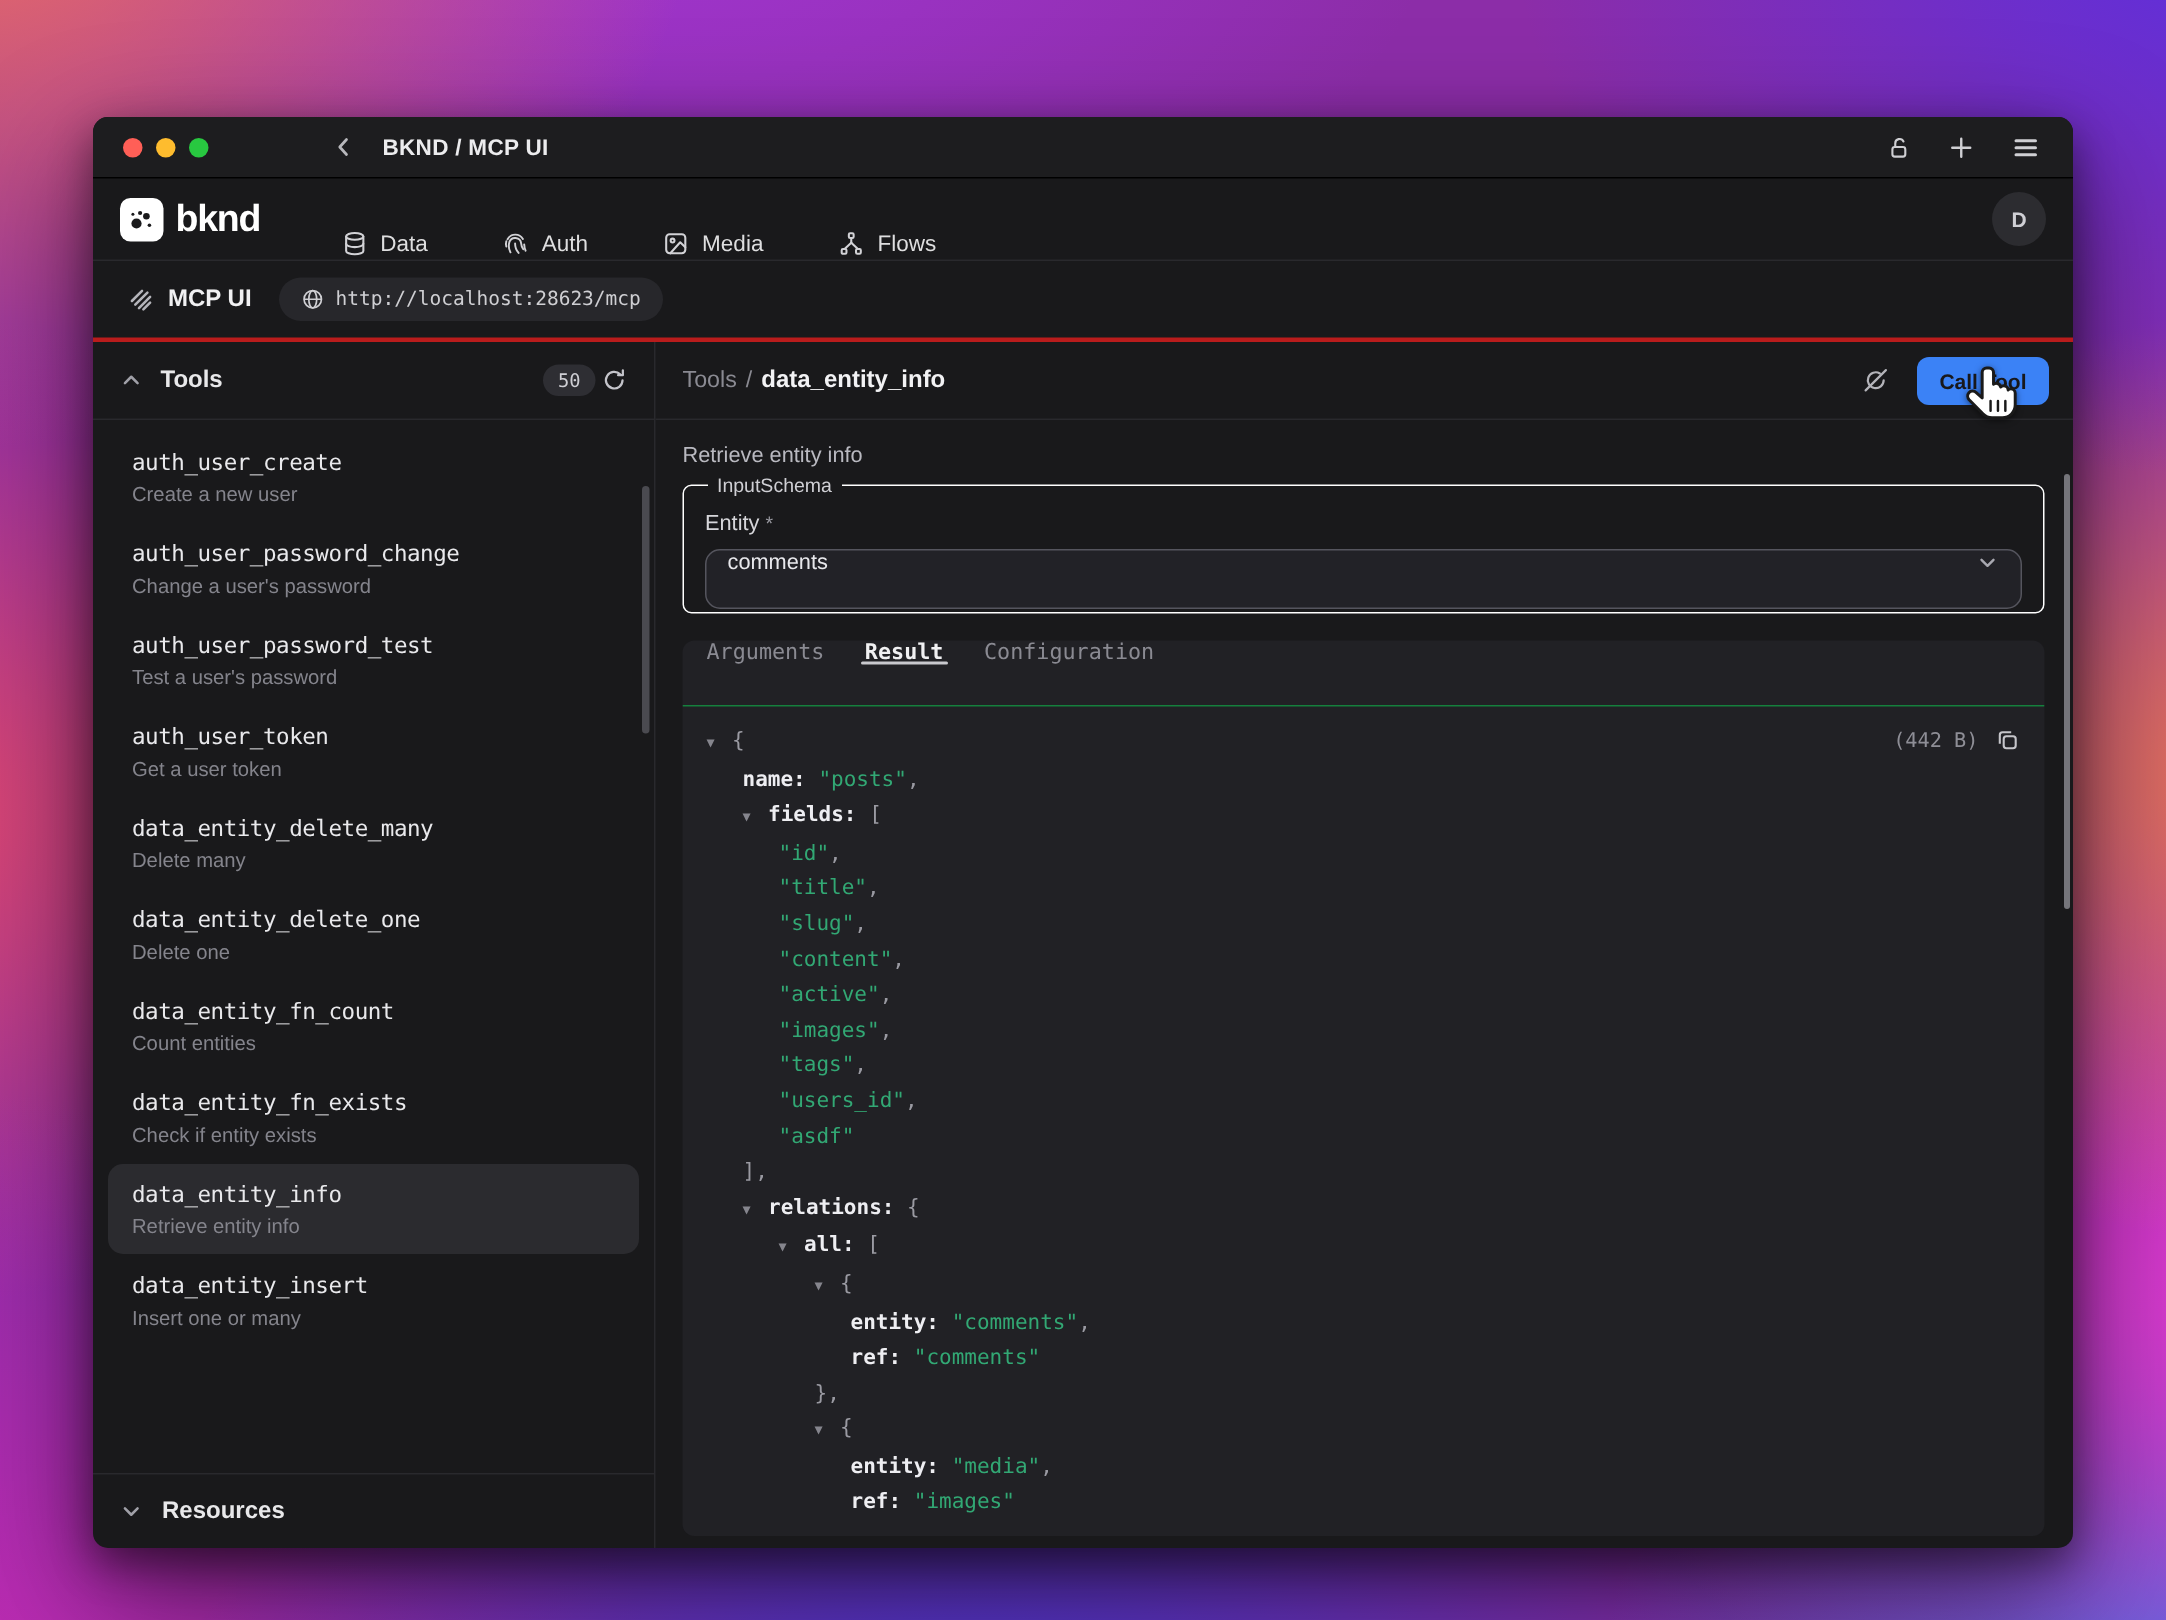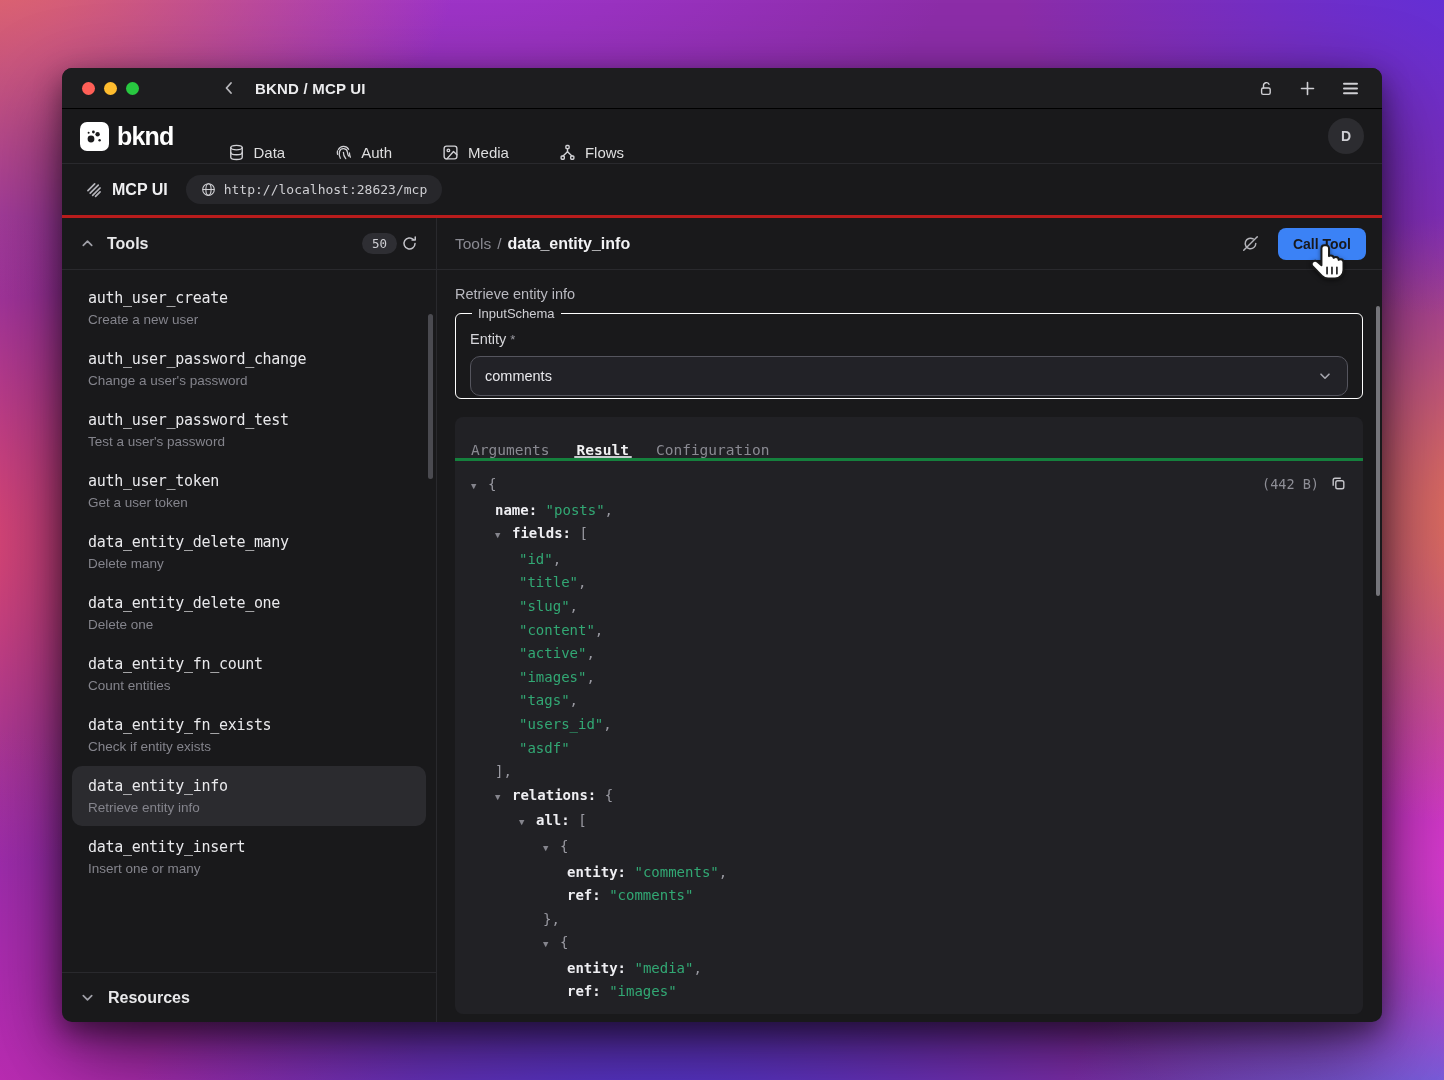--- a/index.html
+++ b/index.html
@@ -16,21 +16,21 @@
       radial-gradient(900px 500px at 45% 108%, #4438d8 0%, rgba(68,56,216,0) 60%),
       radial-gradient(820px 700px at -4% 106%, #c42bb4 0%, rgba(196,43,180,0) 60%),
       radial-gradient(700px 600px at -4% 50%, #e0486f 0%, rgba(224,72,111,0) 55%),
       #8c2da8;
     position:relative;
   }
   .mono { font-family:"DejaVu Sans Mono", monospace; }
 
   
   .window {
-    position:absolute; left:62px; top:68px; width:1320px; height:954px;
+    position:absolute; left:62px; top:78px; width:1320px; height:954px;
     background:#19191b; border-radius:10px; overflow:hidden;
     box-shadow:0 30px 80px rgba(0,0,0,.55), 0 10px 28px rgba(0,0,0,.45);
     display:flex; flex-direction:column;
   }
 
   
   .titlebar {
     height:41px; flex:0 0 41px; display:flex; align-items:center;
     background:#1d1d1f; border-bottom:1px solid #000; padding:0 22px 0 20px;
   }
@@ -86,26 +86,26 @@
   .call-btn { background:#3b82f6; color:#18181b; font-size:14px; font-weight:600;
               border:none; border-radius:8px; padding:8px 15px; font-family:"Liberation Sans",sans-serif; }
 
   .main-body { flex:1; display:flex; flex-direction:column; min-height:0; }
   .tool-desc-line { margin:16px 18px 0; color:#b9b9c0; font-size:14.5px; }
   .schema-fieldset { margin:4px 19px 0 18px; border:1px solid #ffffff; border-radius:6px; padding:4px 14px 2px; }
   .schema-fieldset legend { color:#cfcfd4; font-size:13px; padding:0 6px; margin-left:2px; }
   .field-label { margin-top:6px; color:#d6d6da; font-size:14.5px; }
   .req { color:#9a9aa2; margin-left:4px; font-size:13px; }
   .entity-select { margin-top:9px; height:40px; border:1px solid #55555e; border-radius:10px; background:#222227;
-                   display:flex; align-items:center; padding:0 14px; color:#e8e8ec; font-size:14.5px; }
+                   display:flex; align-items:flex-start; padding:0 14px; color:#e8e8ec; font-size:14.5px; }
   .entity-select .chev { margin-left:auto; color:#a8a8b0; display:flex; }
 
   .result-panel { flex:1; margin:18px 19px 8px 18px; background:#212125; border-radius:8px;
                   display:flex; flex-direction:column; overflow:hidden; min-height:0; }
-  .tab-row { height:44px; flex:0 0 44px; display:flex; align-items:flex-end; gap:27px; padding:0 16px; border-bottom:3px solid #15803d; }
+  .tab-row { height:44px; flex:0 0 44px; display:flex; align-items:flex-start; gap:27px; padding:0 16px; border-bottom:1px solid #15803d; }
   .tab { position:relative; display:flex; align-items:center; background:none; border:none;
          color:#8a8a92; font-size:14.5px; font-family:"DejaVu Sans Mono",monospace; }
   .tab.active { color:#f0f0f2; font-weight:700; }
   .tab.active::after { content:""; position:absolute; left:-3px; right:-3px; bottom:0; height:2px; background:#c9c9ce; border-radius:2px; }
 
   .json-area { position:relative; flex:1; padding:12px 16px; overflow:hidden; }
   .json-line { font-family:"DejaVu Sans Mono",monospace; font-size:14px; line-height:23.6px; white-space:pre; color:#9a9aa2; }
   .arrow { display:inline-block; width:17px; font-size:9px; color:#85858d; }
   .tok-k { color:#eeeef2; font-weight:700; }
   .tok-s { color:#32a874; }

